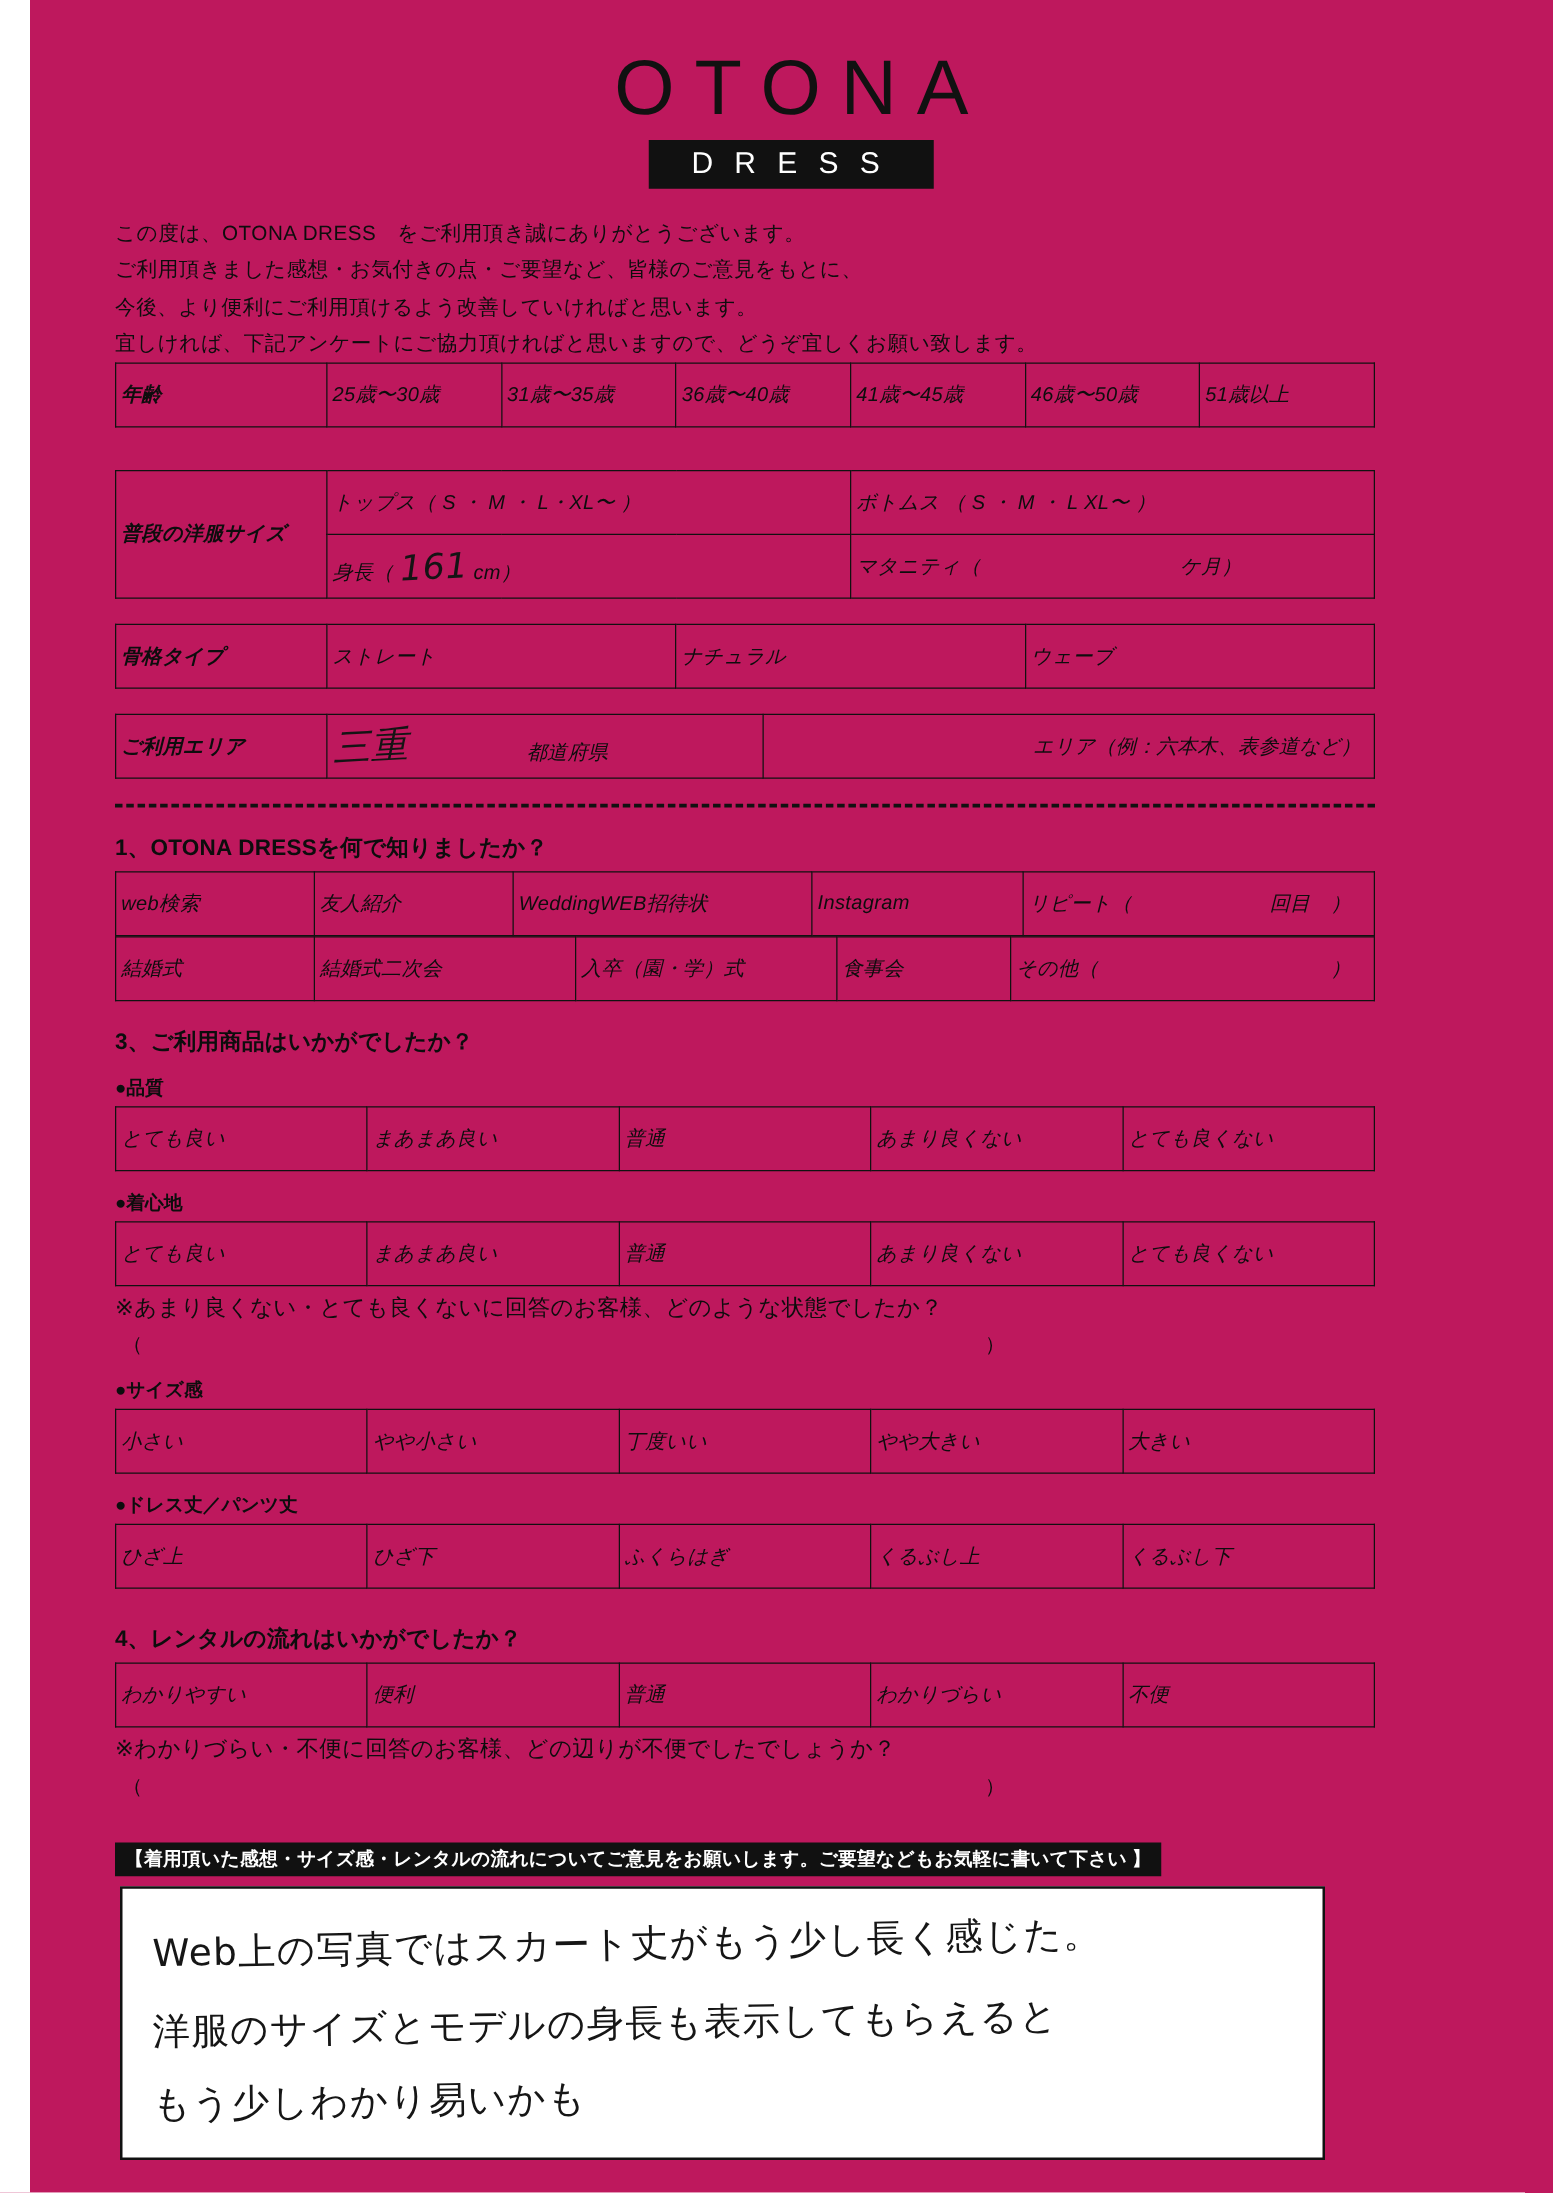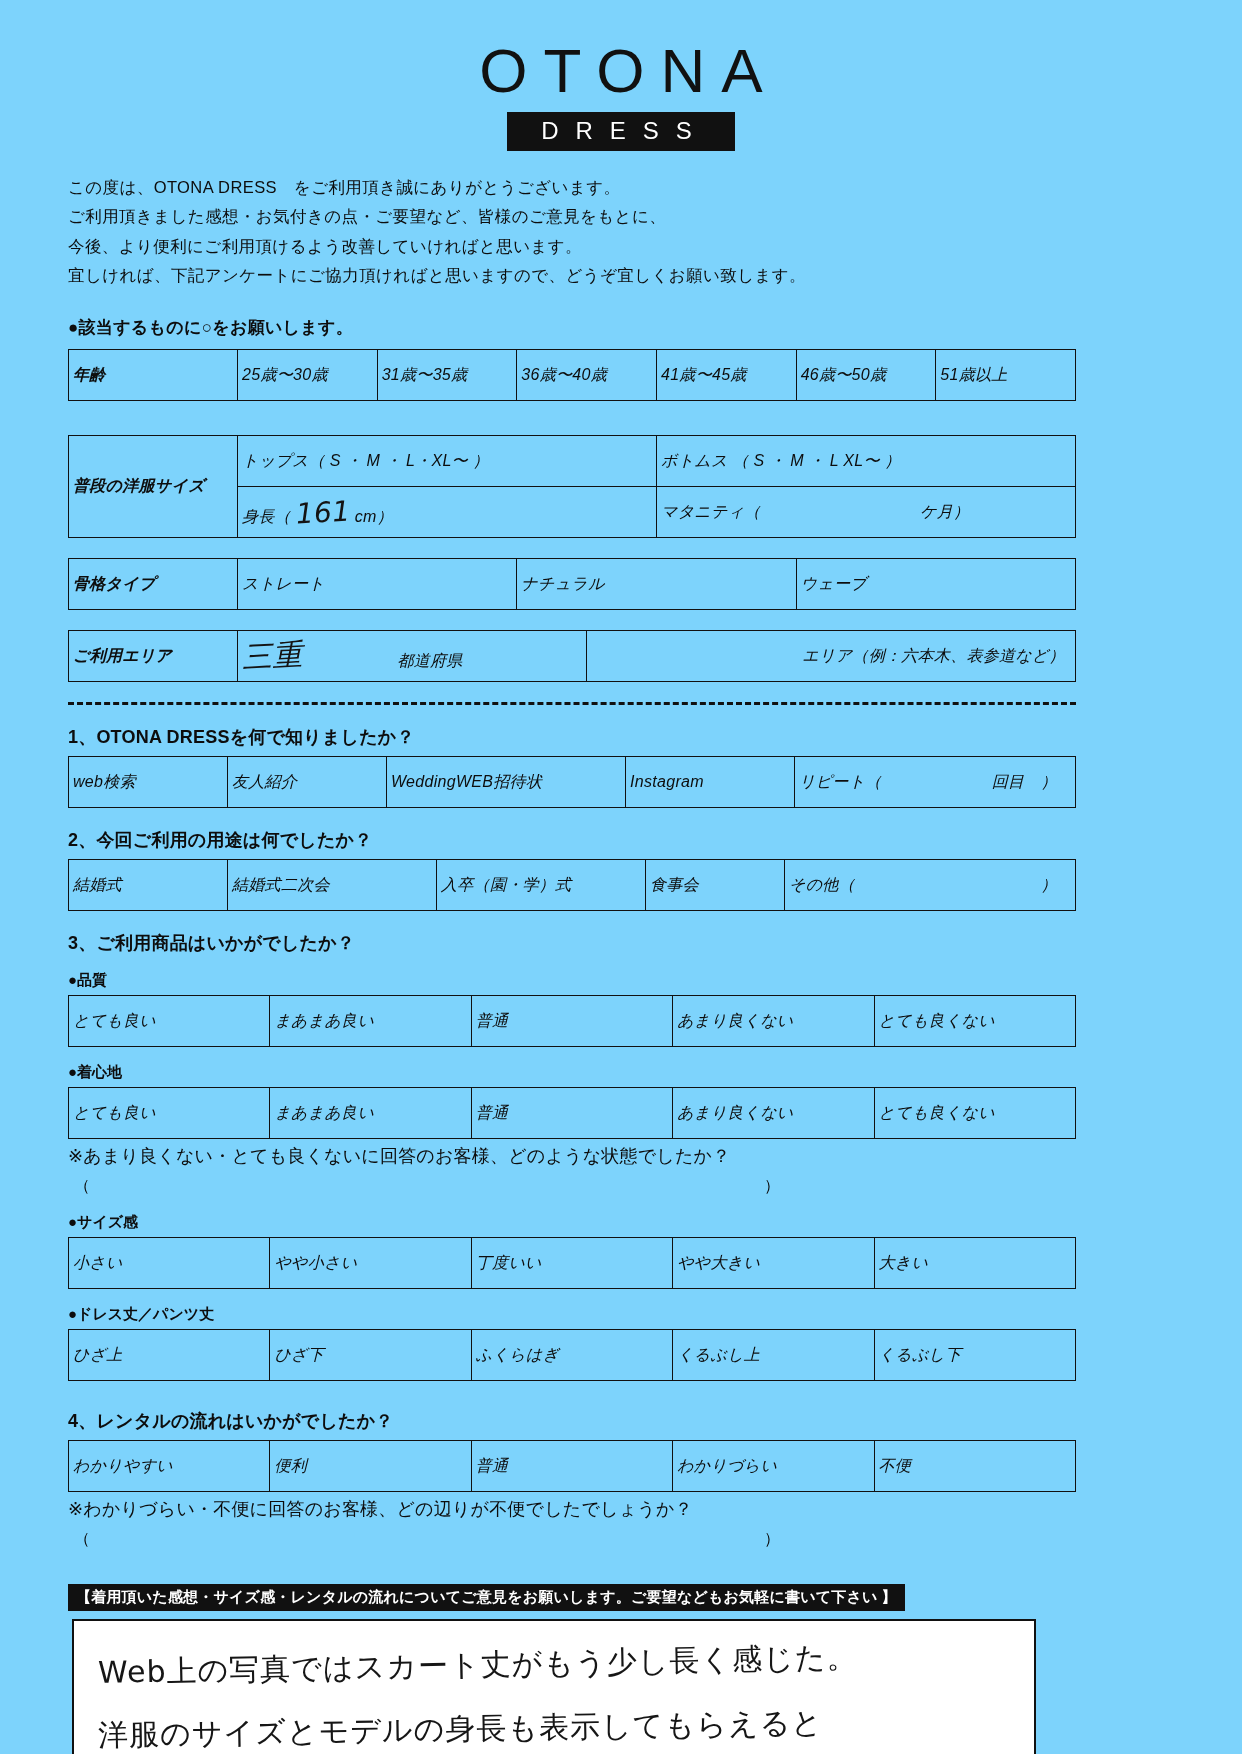--- a/index.html
+++ b/index.html
@@ -5,21 +5,22 @@
 <style>
   html,body{margin:0;padding:0;background:#ffffff;}
   body{
     width:1242px;height:1754px;position:relative;
     font-family:"Liberation Sans","DejaVu Sans",sans-serif;
     color:#0d0d0d;-webkit-font-smoothing:none;
   }
   .page{
     position:absolute;inset:0;
     padding:0;box-sizing:border-box;
-    background:#7dd3fc;
+    background:#be185d;
+    margin-left:24px;
   }
   
   .logo-wrap{text-align:center;padding-top:40px;}
   .logo-otona{
     font-size:62px;letter-spacing:16px;font-weight:400;
     line-height:1;color:#111;
     font-family:"Liberation Sans","DejaVu Sans",sans-serif;
     padding-left:16px;
   }
   .logo-bar{
@@ -95,21 +96,20 @@
   </div>
 
   
   <div class="intro">
     <div>この度は、OTONA DRESS　をご利用頂き誠にありがとうございます。</div>
     <div>ご利用頂きました感想・お気付きの点・ご要望など、皆様のご意見をもとに、</div>
     <div>今後、より便利にご利用頂けるよう改善していければと思います。</div>
     <div>宜しければ、下記アンケートにご協力頂ければと思いますので、どうぞ宜しくお願い致します。</div>
   </div>
 
-  <div class="sec-head">●該当するものに○をお願いします。</div>
 
   
   <table class="form">
     <tbody>
         <tr>
       <td class="lbl" style="width:160px">年齢</td>
       <td>25歳〜30歳</td>
       <td>31歳〜35歳</td>
       <td>36歳〜40歳</td>
       <td>41歳〜45歳</td>
@@ -185,21 +185,20 @@
       <td style="width:160px">Instagram</td>
       <td class="left">
         <span>リピート（</span>
         <span style="float:right;margin-right:14px">回目　）</span>
       </td>
     </tr>
   </tbody>
     </table>
 
   
-  <div class="q-head">2、今回ご利用の用途は何でしたか？</div>
   <table class="form">
     <tbody>
         <tr>
       <td style="width:150px">結婚式</td>
       <td style="width:200px">結婚式二次会</td>
       <td style="width:200px">入卒（園・学）式</td>
       <td style="width:130px">食事会</td>
       <td class="left">
         <span>その他（</span>
         <span style="float:right;margin-right:14px">）</span>

